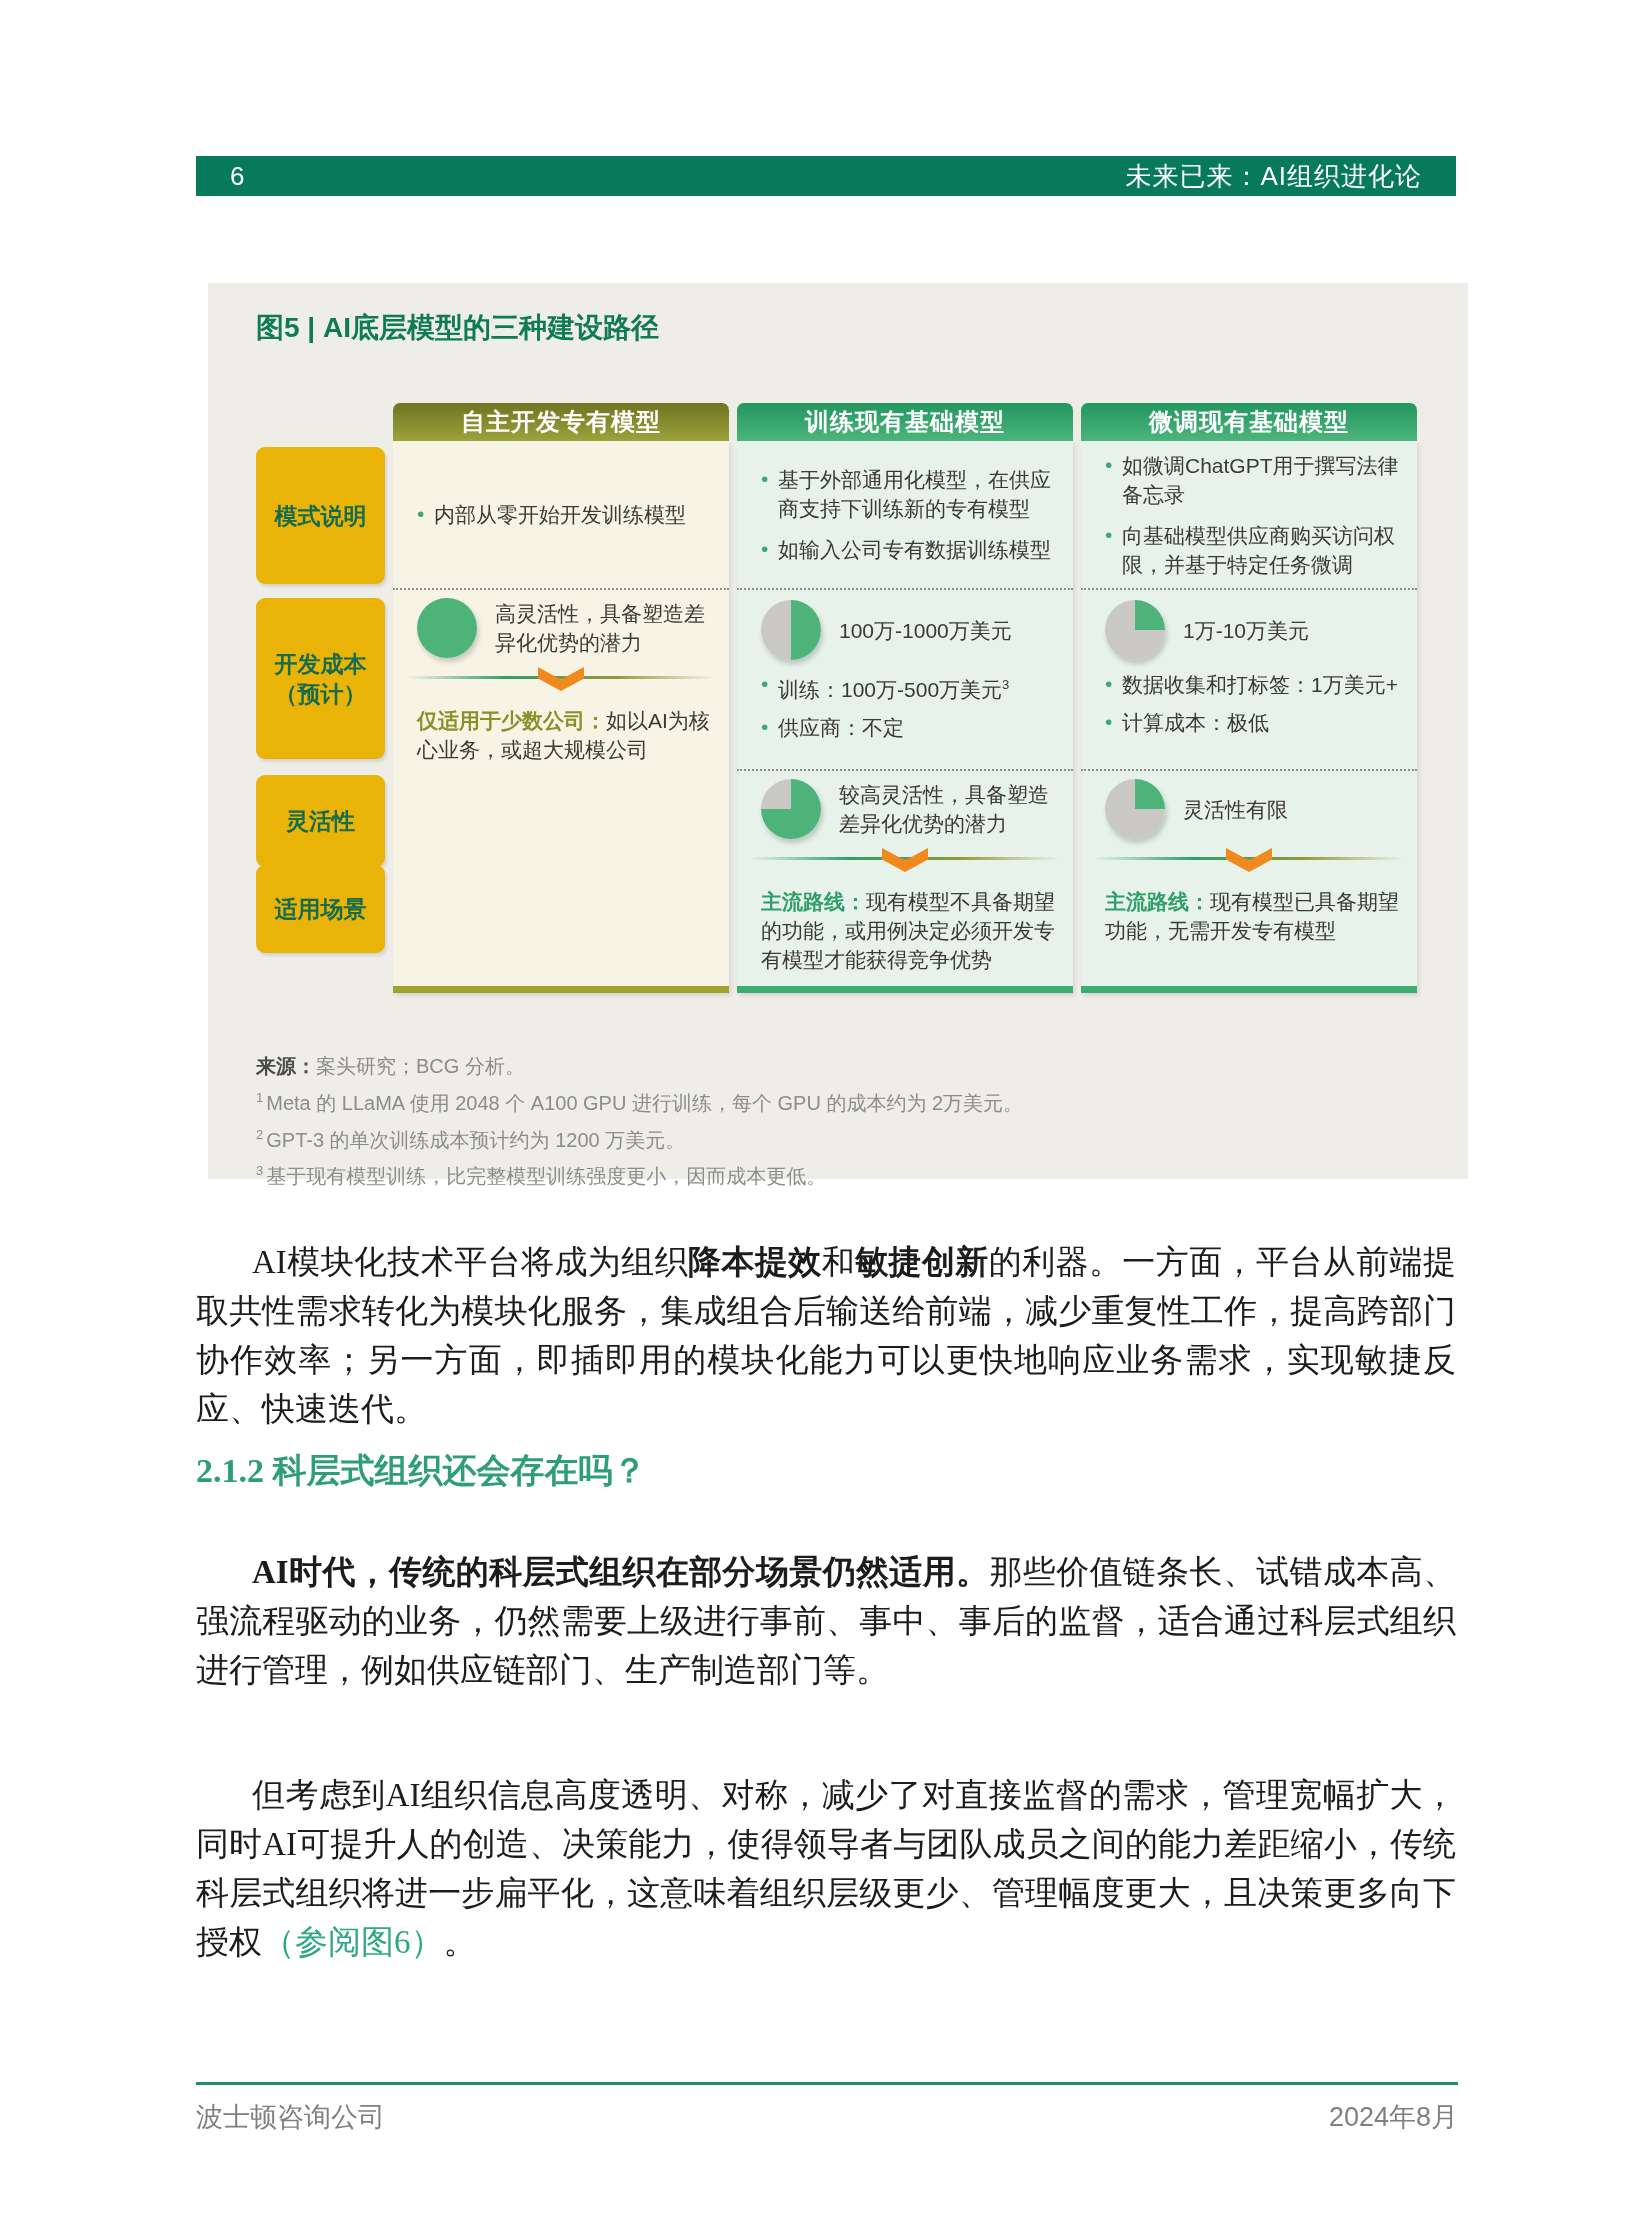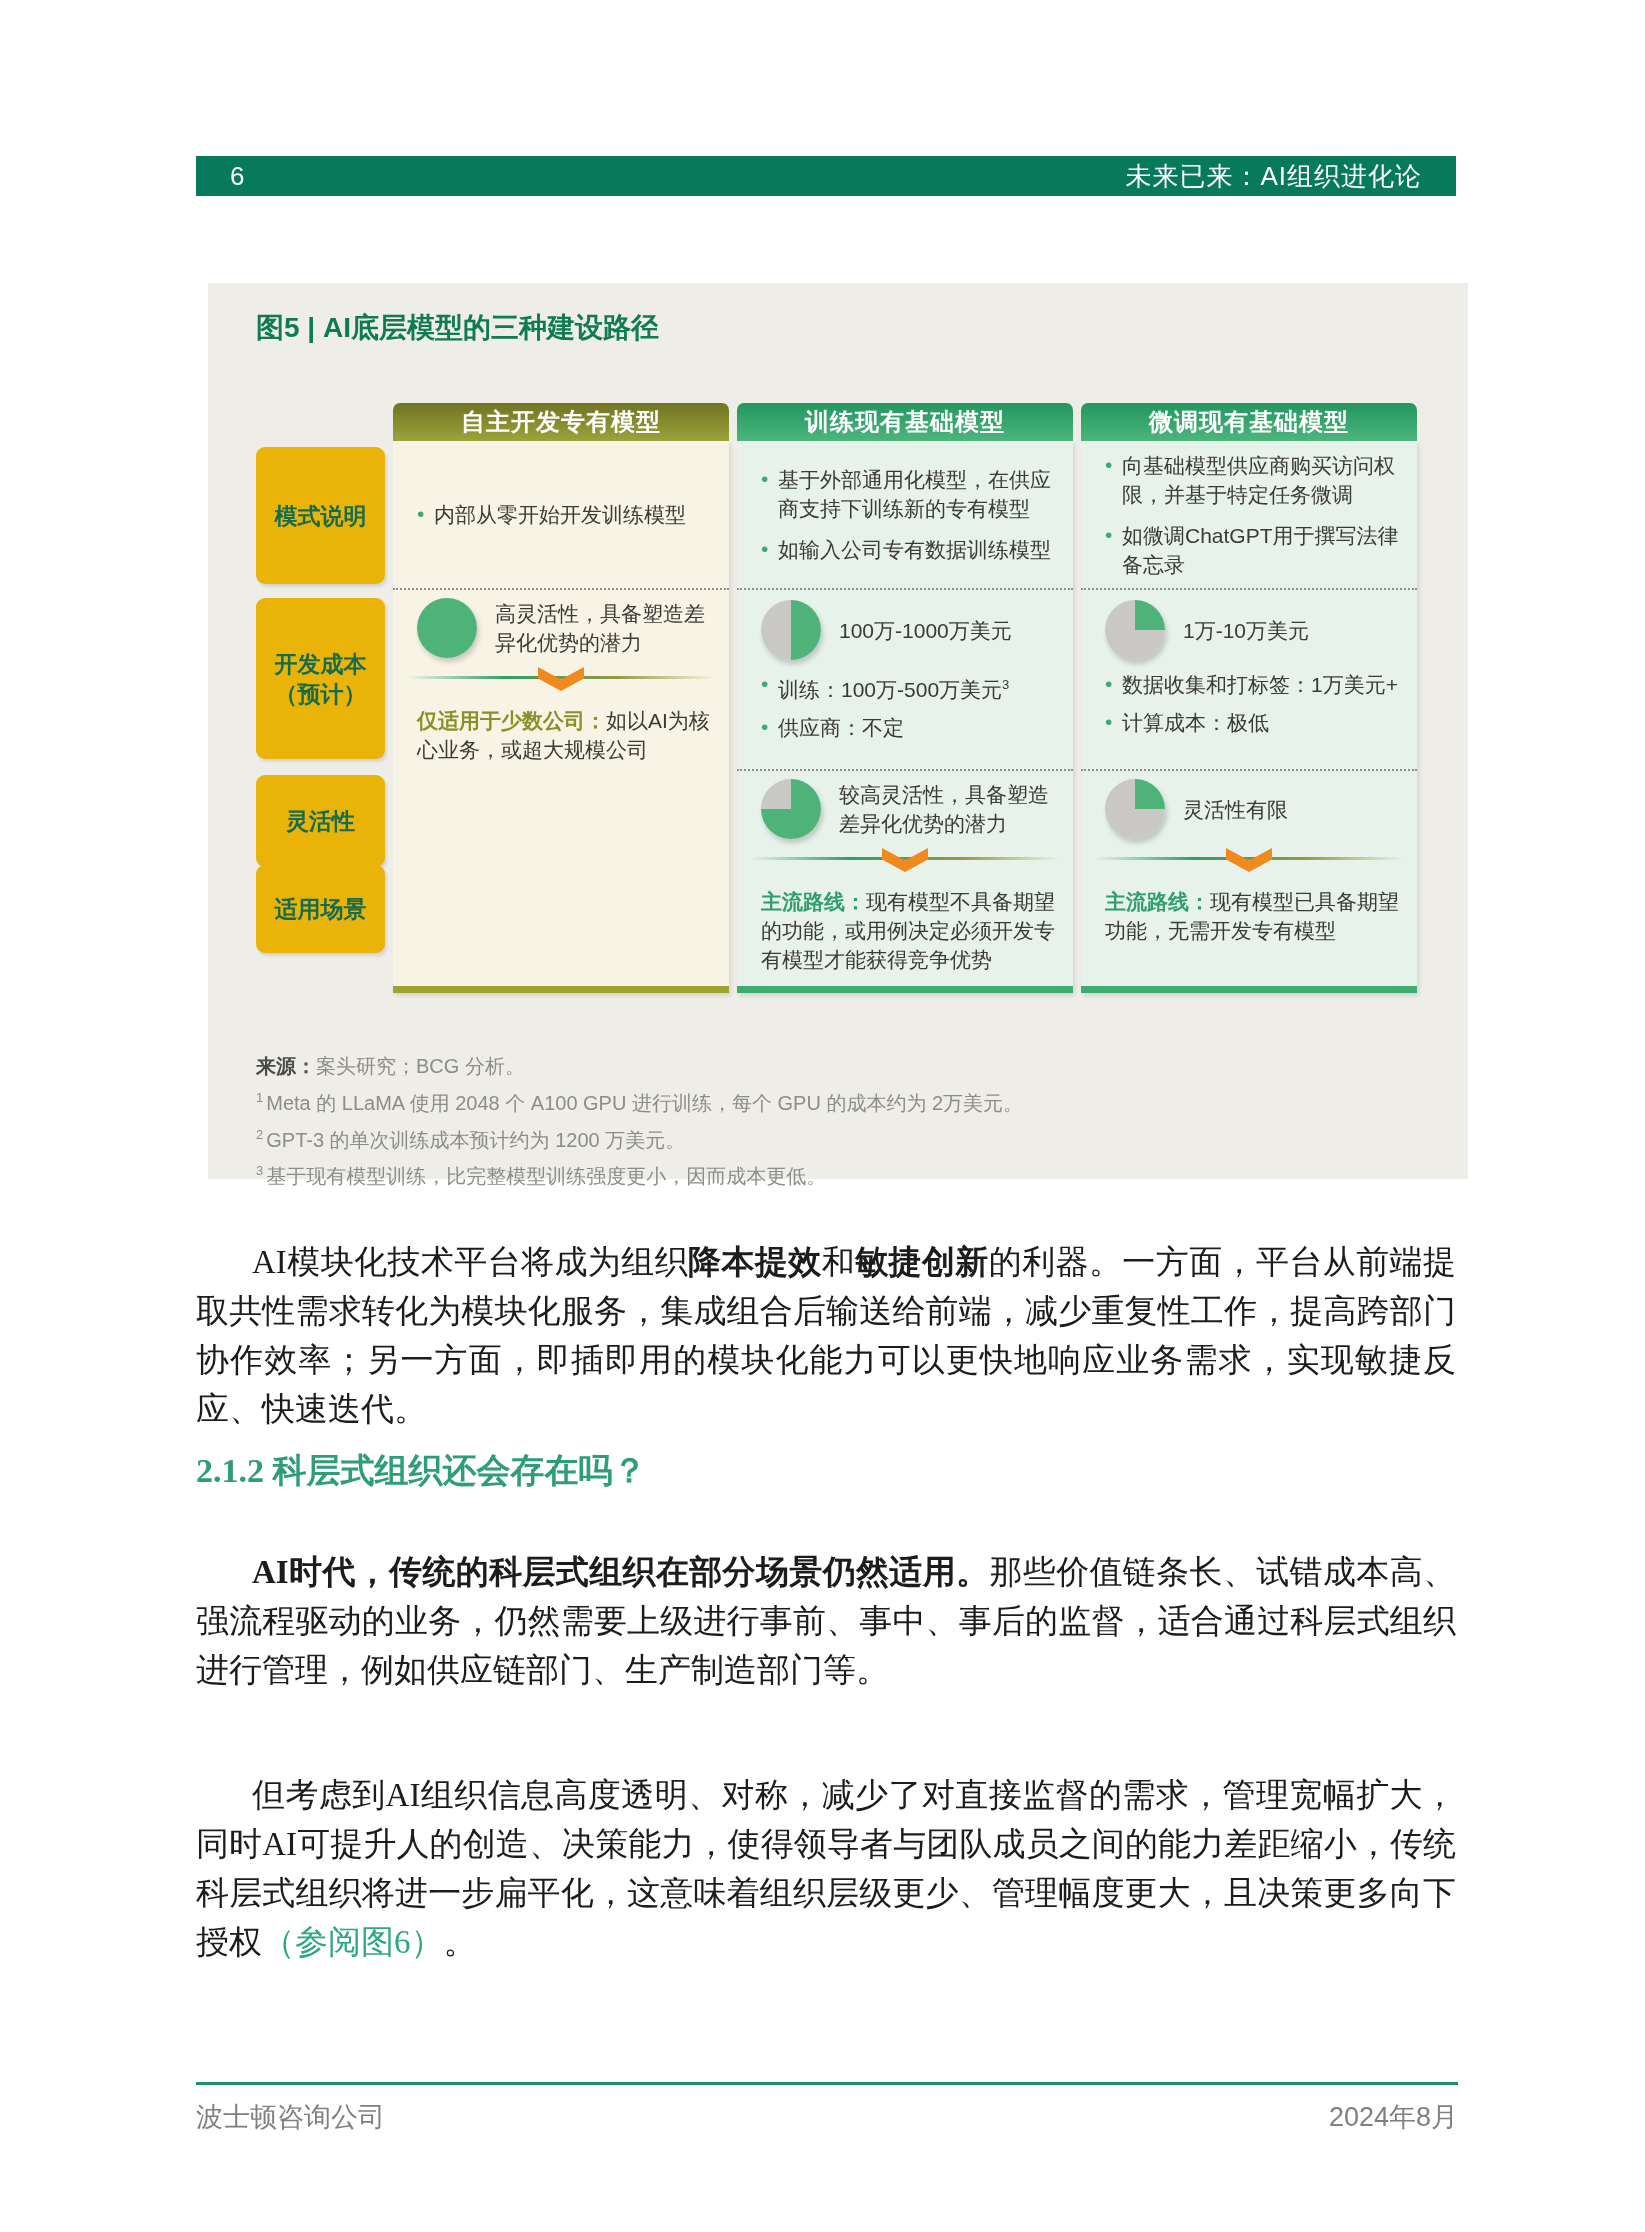--- a/index.html
+++ b/index.html
@@ -165,22 +165,22 @@
             <p><b class="lead-green">主流路线：</b><span>现有模型不具备期望的功能，或用例决定必须开发专有模型才能获得竞争优势</span></p>
           </div>
         </div>
       </div>
 
       <div class="col col-green">
         <div class="col-header">微调现有基础模型</div>
         <div class="col-body">
           <div class="sec sec-mode">
             <ul class="blist">
+              <li><span>如微调ChatGPT用于撰写法律备忘录</span></li>
               <li><span>向基础模型供应商购买访问权限，并基于特定任务微调</span></li>
-              <li><span>如微调ChatGPT用于撰写法律备忘录</span></li>
             </ul>
           </div>
           <div class="sec sec-cost">
             <div class="pie-row">
               <div class="pie" style="background: conic-gradient(rgb(77, 179, 120) 0deg, rgb(77, 179, 120) 25%, rgb(201, 200, 196) 25%, rgb(201, 200, 196) 100%);"></div>
               <div class="pie-label">1万-10万美元</div>
             </div>
             <ul class="blist">
               <li><span>数据收集和打标签：1万美元+</span></li>
               <li><span>计算成本：极低</span></li>

